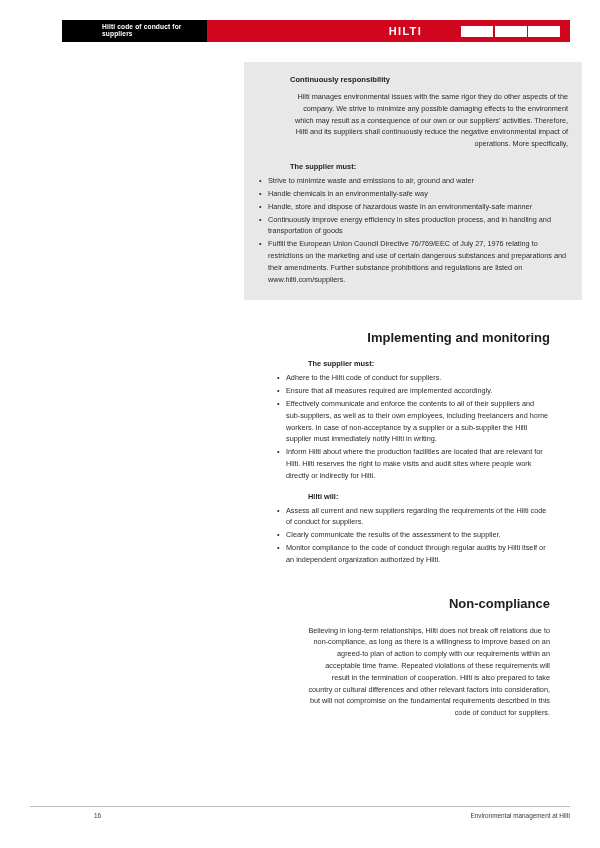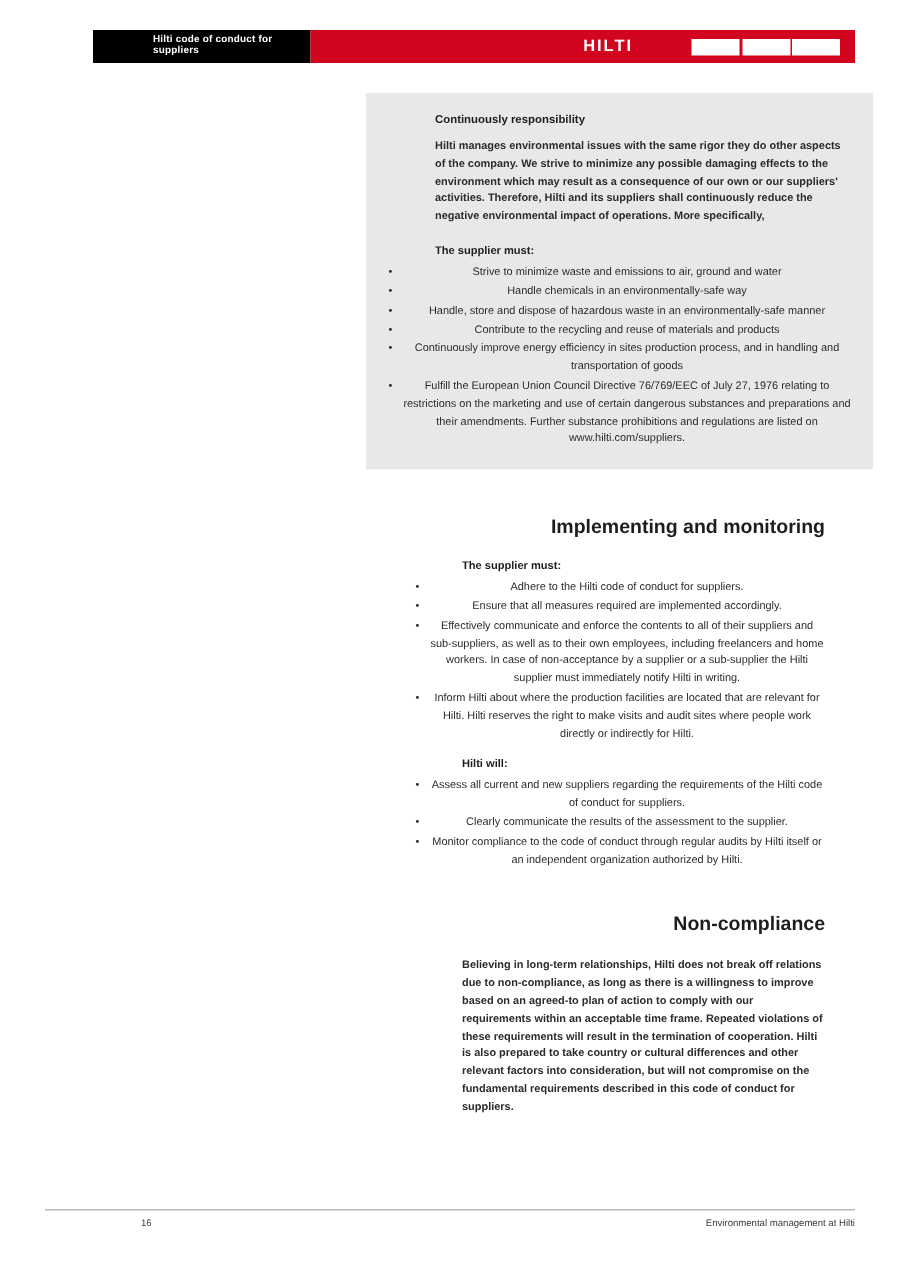--- a/index.html
+++ b/index.html
@@ -92,22 +92,21 @@
     font-weight: bold;
     margin: 0 0 6px 0;
     color: #1d1d1d;
     line-height: 1.45;
   }
   p.body {
     font-size: 7.3px;
     line-height: 1.62;
     margin: 0 0 8px 0;
     color: #2b2b2b;
-    text-align: left;
-    font-weight: bold;
+    text-align: right;
   }
   p.body:last-child { margin-bottom: 0; }
 
   .lead {
     font-size: 7.4px;
     font-weight: bold;
     margin: 10px 0 4px 0;
     color: #1d1d1d;
   }
   .shaded-box .lead { margin-top: 12px; }
@@ -117,21 +116,20 @@
     margin: 0;
     padding: 0;
   }
   ul.bullets li {
     position: relative;
     padding-left: 10px;
     font-size: 7.3px;
     line-height: 1.62;
     margin-bottom: 1px;
     color: #2b2b2b;
-    text-align: center;
   }
   ul.bullets li::before {
     content: "\2022";
     position: absolute;
     left: 1px;
     top: 0;
     font-size: 7.3px;
     line-height: 1.62;
   }
 
@@ -196,21 +194,20 @@
 <div class="content">
 
   <div class="shaded-box">
     <h3 class="sec-title">Continuously responsibility</h3>
     <p class="body">Hilti manages environmental issues with the same rigor they do other aspects of the company. We strive to minimize any possible damaging effects to the environment which may result as a consequence of our own or our suppliers' activities. Therefore, Hilti and its suppliers shall continuously reduce the negative environmental impact of operations. More specifically,</p>
     <div class="lead">The supplier must:</div>
     <ul class="bullets">
       <li>Strive to minimize waste and emissions to air, ground and water</li>
       <li>Handle chemicals in an environmentally-safe way</li>
       <li>Handle, store and dispose of hazardous waste in an environmentally-safe manner</li>
-      <li>Contribute to the recycling and reuse of materials and products</li>
       <li>Continuously improve energy efficiency in sites production process, and in handling and transportation of goods</li>
       <li>Fulfill the European Union Council Directive 76/769/EEC of July 27, 1976 relating to restrictions on the marketing and use of certain dangerous substances and preparations and their amendments. Further substance prohibitions and regulations are listed on www.hilti.com/suppliers.</li>
     </ul>
   </div>
 
   <div class="section-block">
     <h2 class="heading">Implementing and monitoring</h2>
     <div class="lead" style="margin-top:0">The supplier must:</div>
     <ul class="bullets">
       <li>Adhere to the Hilti code of conduct for suppliers.</li>

